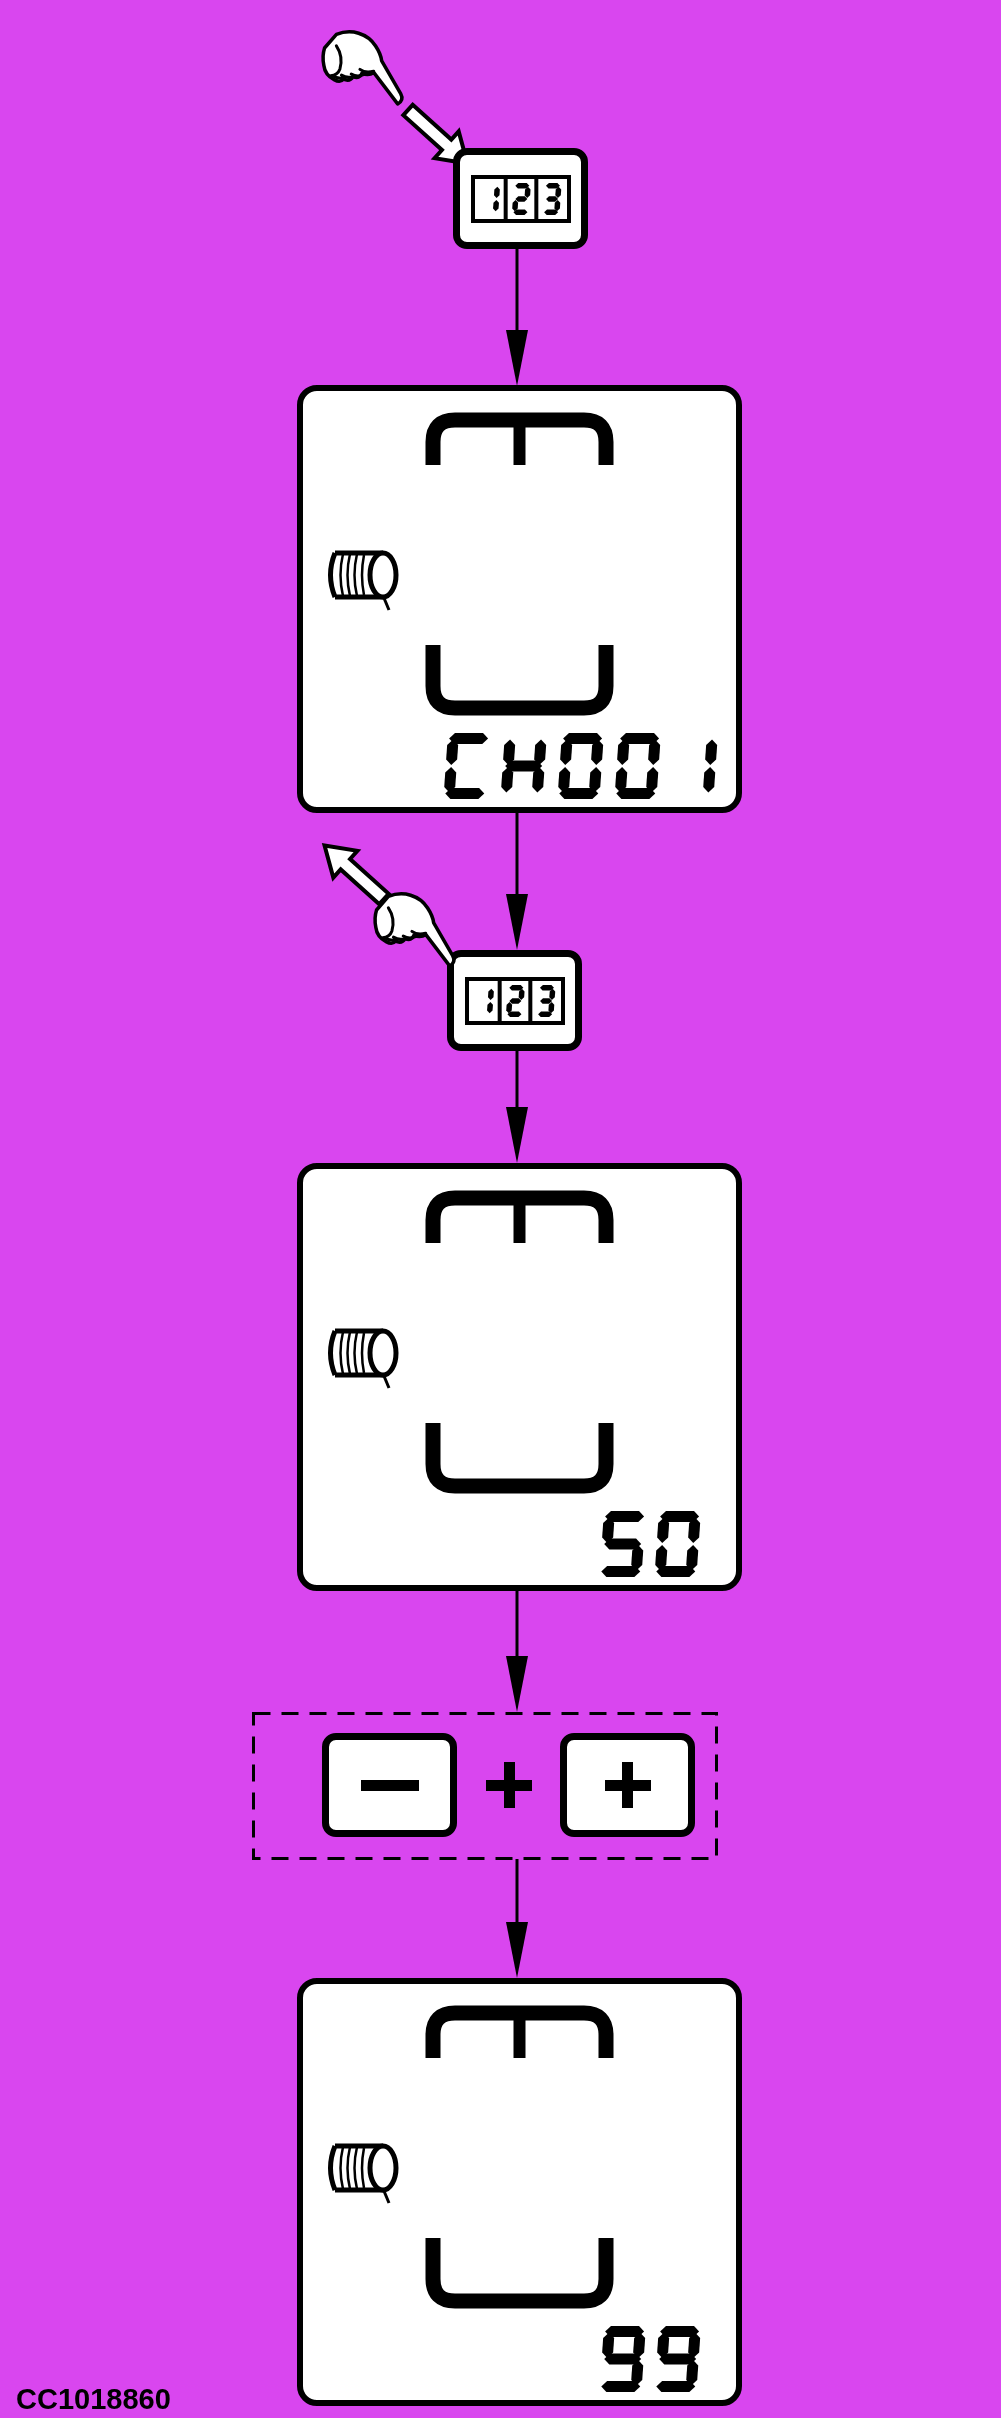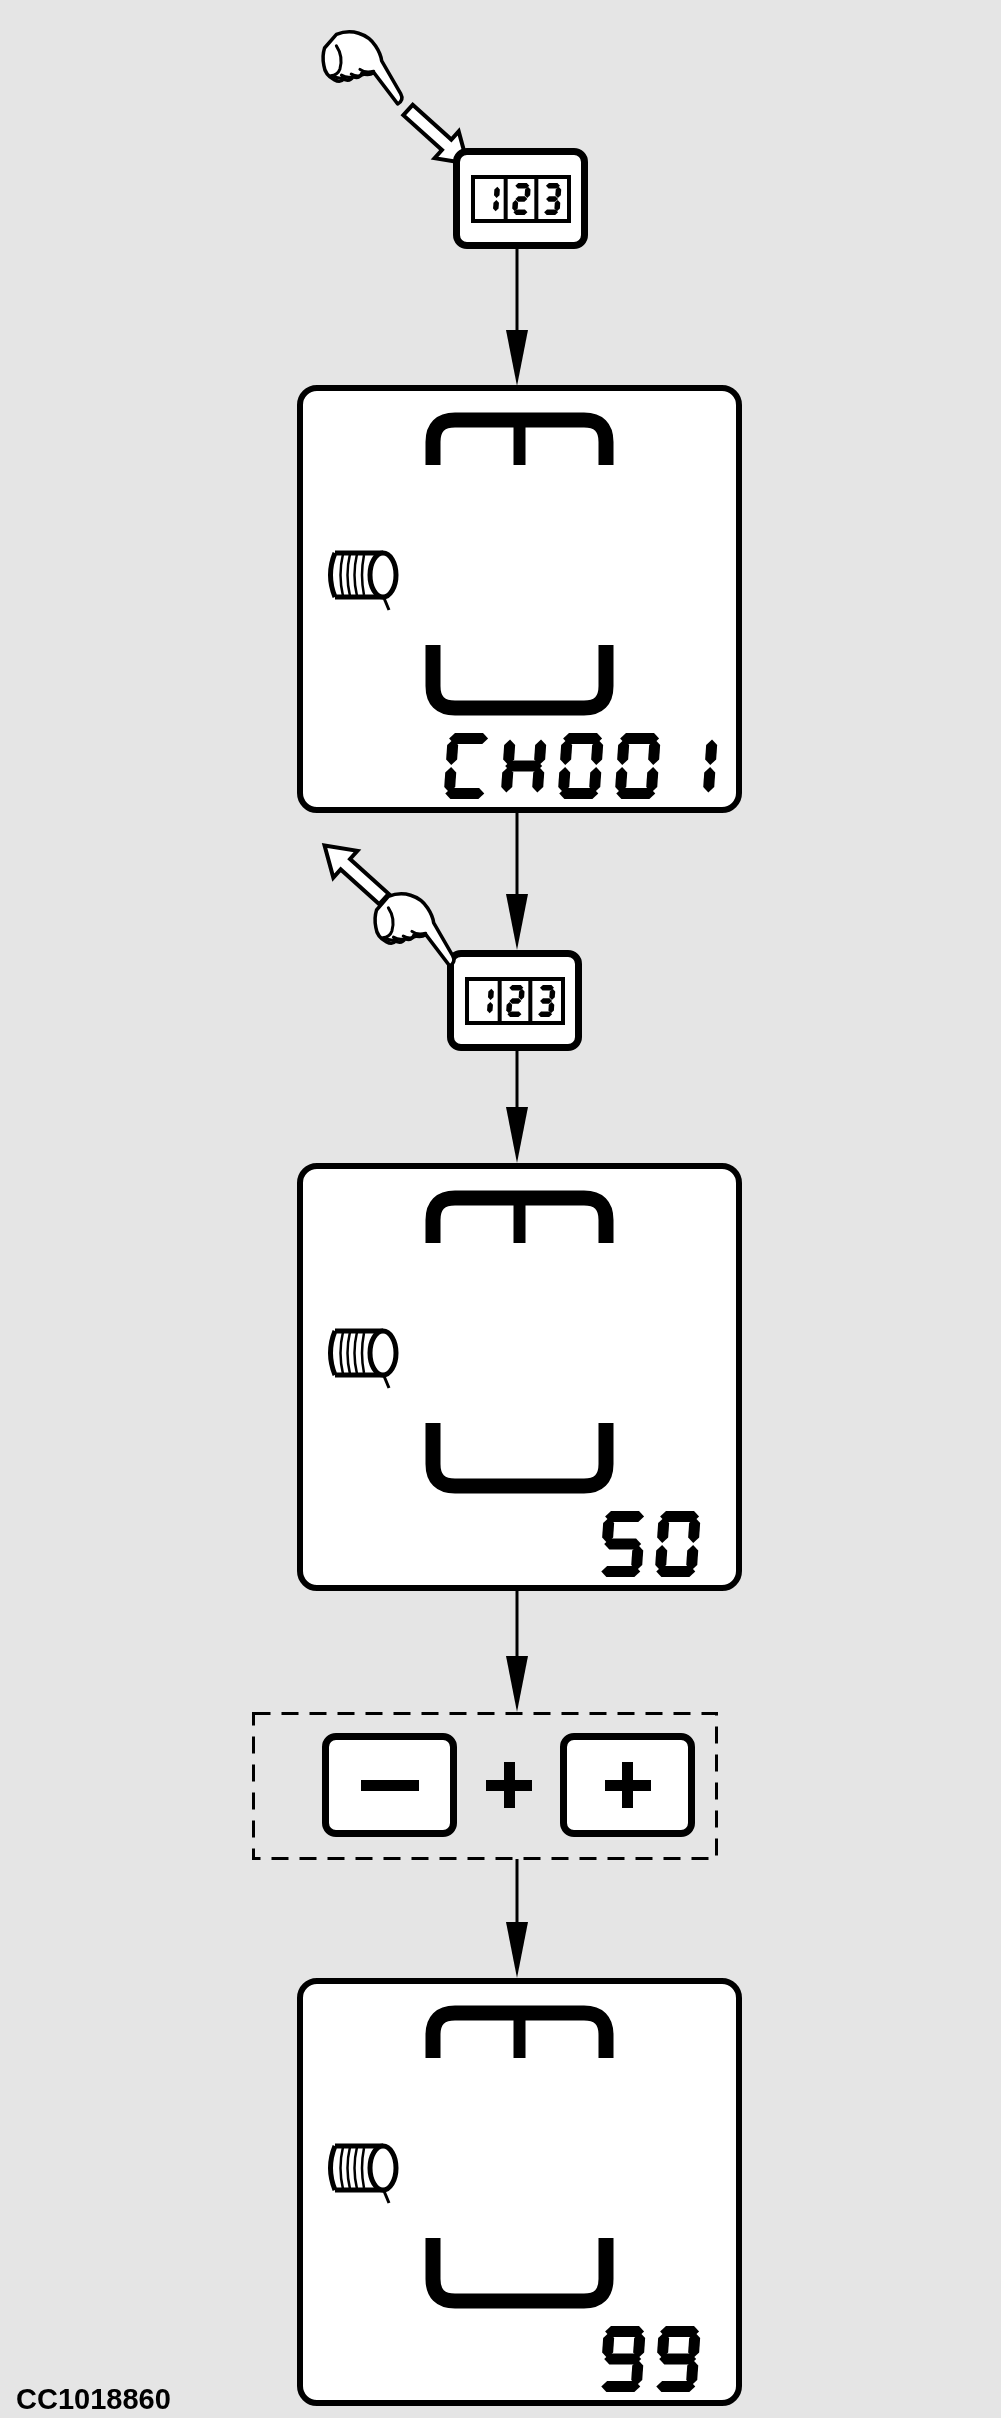--- a/index.html
+++ b/index.html
@@ -1,16 +1,16 @@
 <!DOCTYPE html>
 <html><head>
 <meta charset="utf-8">
 <style>
   html,body{margin:0;padding:0;background:#fff;}
-  .canvas{position:relative;width:1001px;height:2418px;background:#e5e5e5;
+  .canvas{position:relative;width:1001px;height:2418px;background:#d946ef;
           font-family:"Liberation Sans",sans-serif;overflow:hidden;}
   .abs{position:absolute;}
   
   .screen{border:6px solid #000;border-radius:20px;background:#fff;
           width:445px;height:428px;box-sizing:border-box;position:absolute;}
   
   .pushbtn{border:7px solid #000;border-radius:14px;background:#fff;box-sizing:border-box;
            display:flex;align-items:center;justify-content:center;position:absolute;}
   .btn123{width:135px;height:101px;}
   .adjbtn{width:135px;height:104px;}

